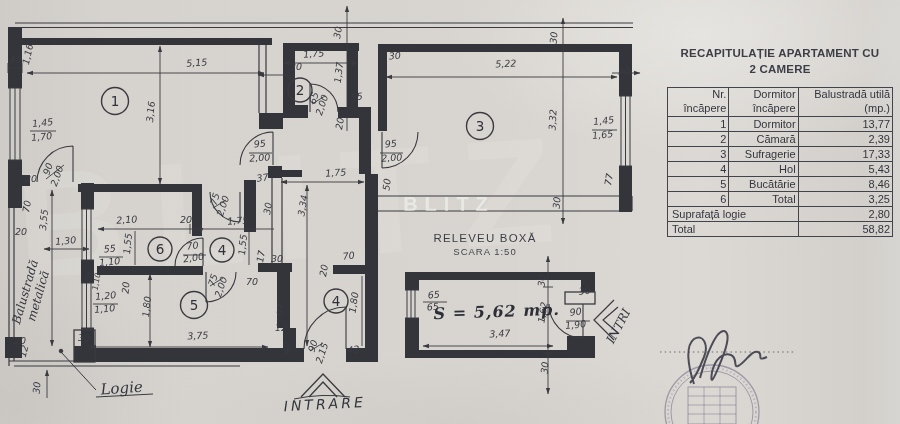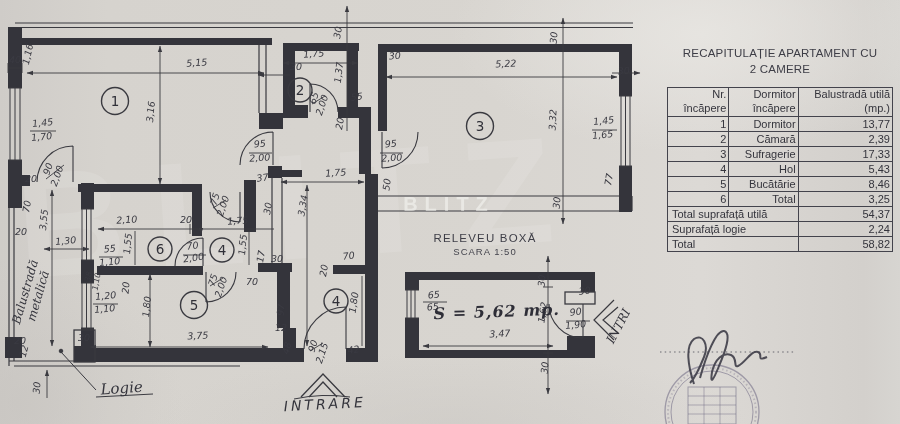--- a/index.html
+++ b/index.html
@@ -28,21 +28,21 @@
   .script{font:italic bold 16px "DejaVu Serif", serif; fill:#2e2e37; letter-spacing:1px;}
   .hand{font:italic 12px "DejaVu Serif", serif; fill:#34343c;}
   .hand.big{font-size:15px;}
   .intrare{font:italic 14px "DejaVu Sans", sans-serif; letter-spacing:3px; fill:#33333b;}
   .wm-small{font:bold 20px "Liberation Sans", sans-serif; letter-spacing:7px; fill:rgba(248,248,244,0.55);}
   .ink{stroke:#3a3a40; fill:none;}
   .wall{fill:#34343b;}
   .recap{position:absolute; left:661px; top:46px; width:238px;}
   .recap-title{
     text-align:center; font-size:11.5px; line-height:1.35; color:#3d3d46;
-    letter-spacing:.2px; font-weight:normal; font-family:"Liberation Sans",sans-serif;
+    letter-spacing:.2px; font-weight:bold; font-family:"Liberation Sans",sans-serif;
   }
   table.rt{border-collapse:collapse; margin:10px auto 0 auto; width:226px;
     color:#34343c; font-size:11px;}
   table.rt th, table.rt td{border:1.5px solid #43434c; text-align:right; padding:0 2px; height:14px; font-weight:normal;}
   table.rt th{height:28px; line-height:1.25;}
   table.rt td.lbl{text-align:left; padding-left:4px;}
   .c1{width:58px}.c2{width:66px}.c3{width:94px}
 </style>
 </head>
 <body>
@@ -355,26 +355,22 @@
         <td>5</td>
             <td>Bucătărie</td>
             <td>8,46</td>
           </tr>
       <tr>
         <td>6</td>
             <td>Total</td>
             <td>3,25</td>
           </tr>
       <tr>
-        <td class="lbl" colspan="2">Total suprafață utilă</td>
-            <td>54,37</td>
-          </tr>
-      <tr>
         <td class="lbl" colspan="2">Suprafață logie</td>
-            <td>2,24</td>
+            <td>2,80</td>
           </tr>
       <tr>
         <td class="lbl" colspan="2">Total</td>
             <td>58,82</td>
           </tr>
     </tbody>
       </table>
   </div>
 </div>
 

